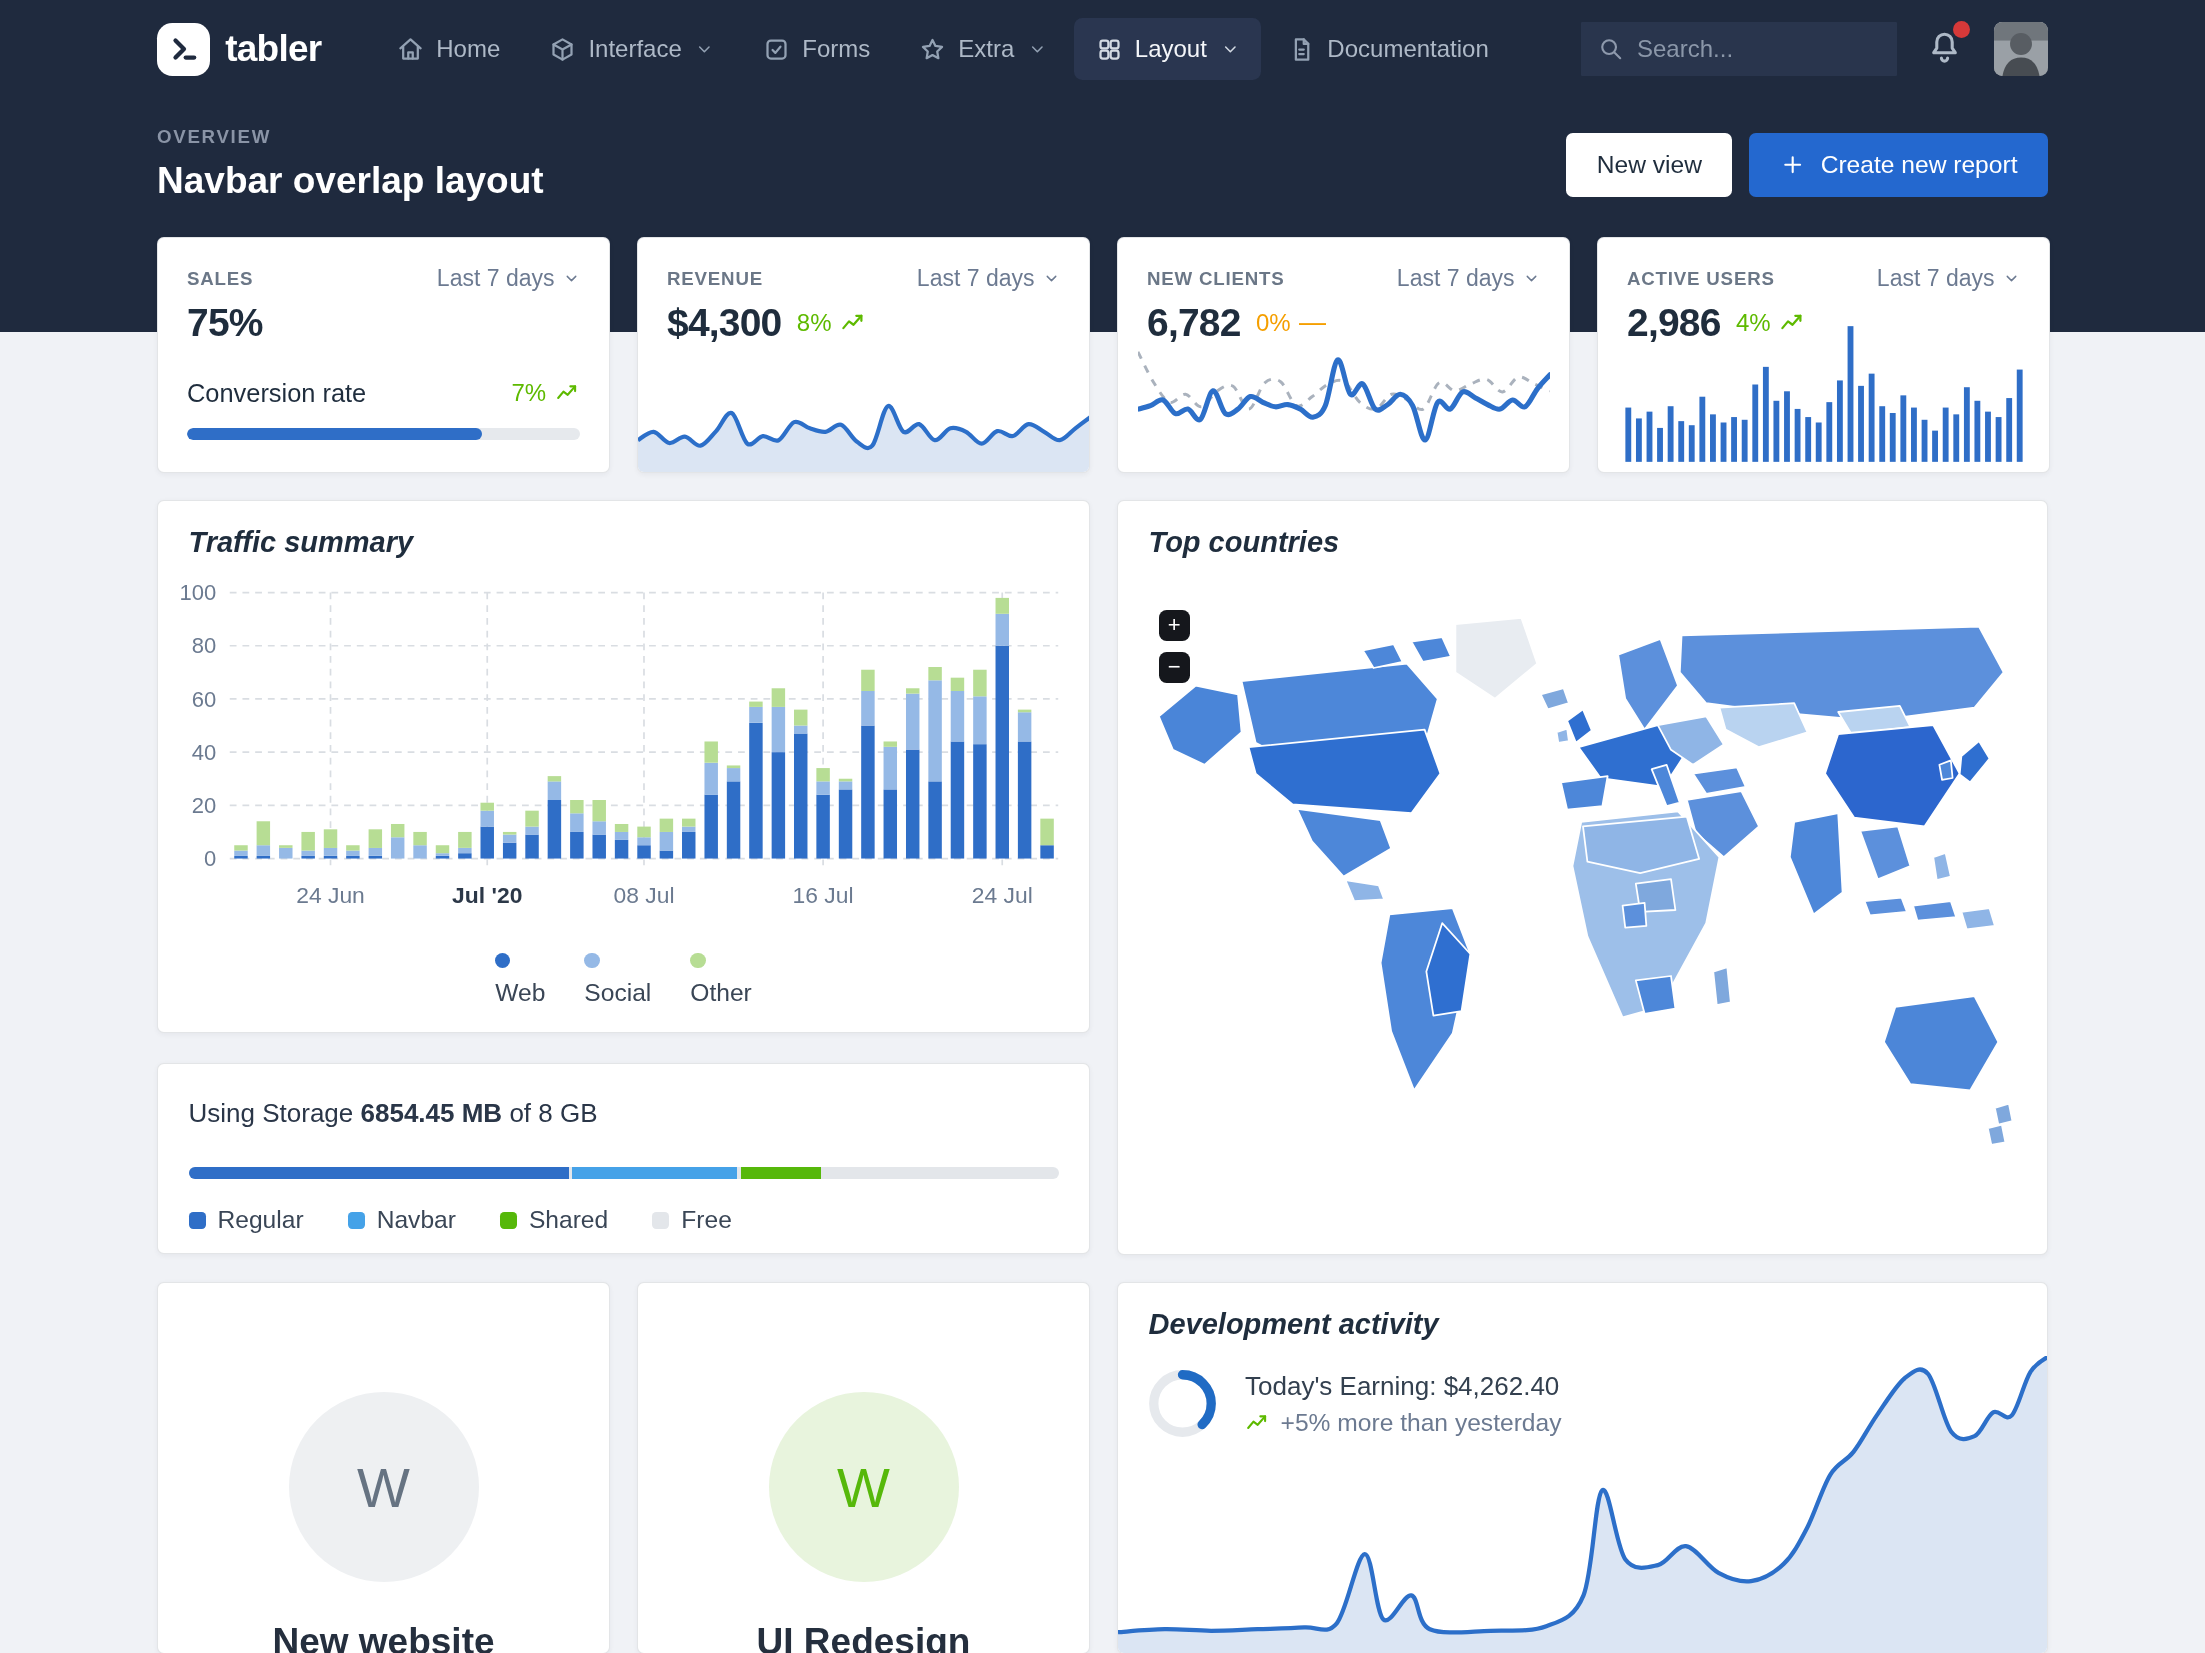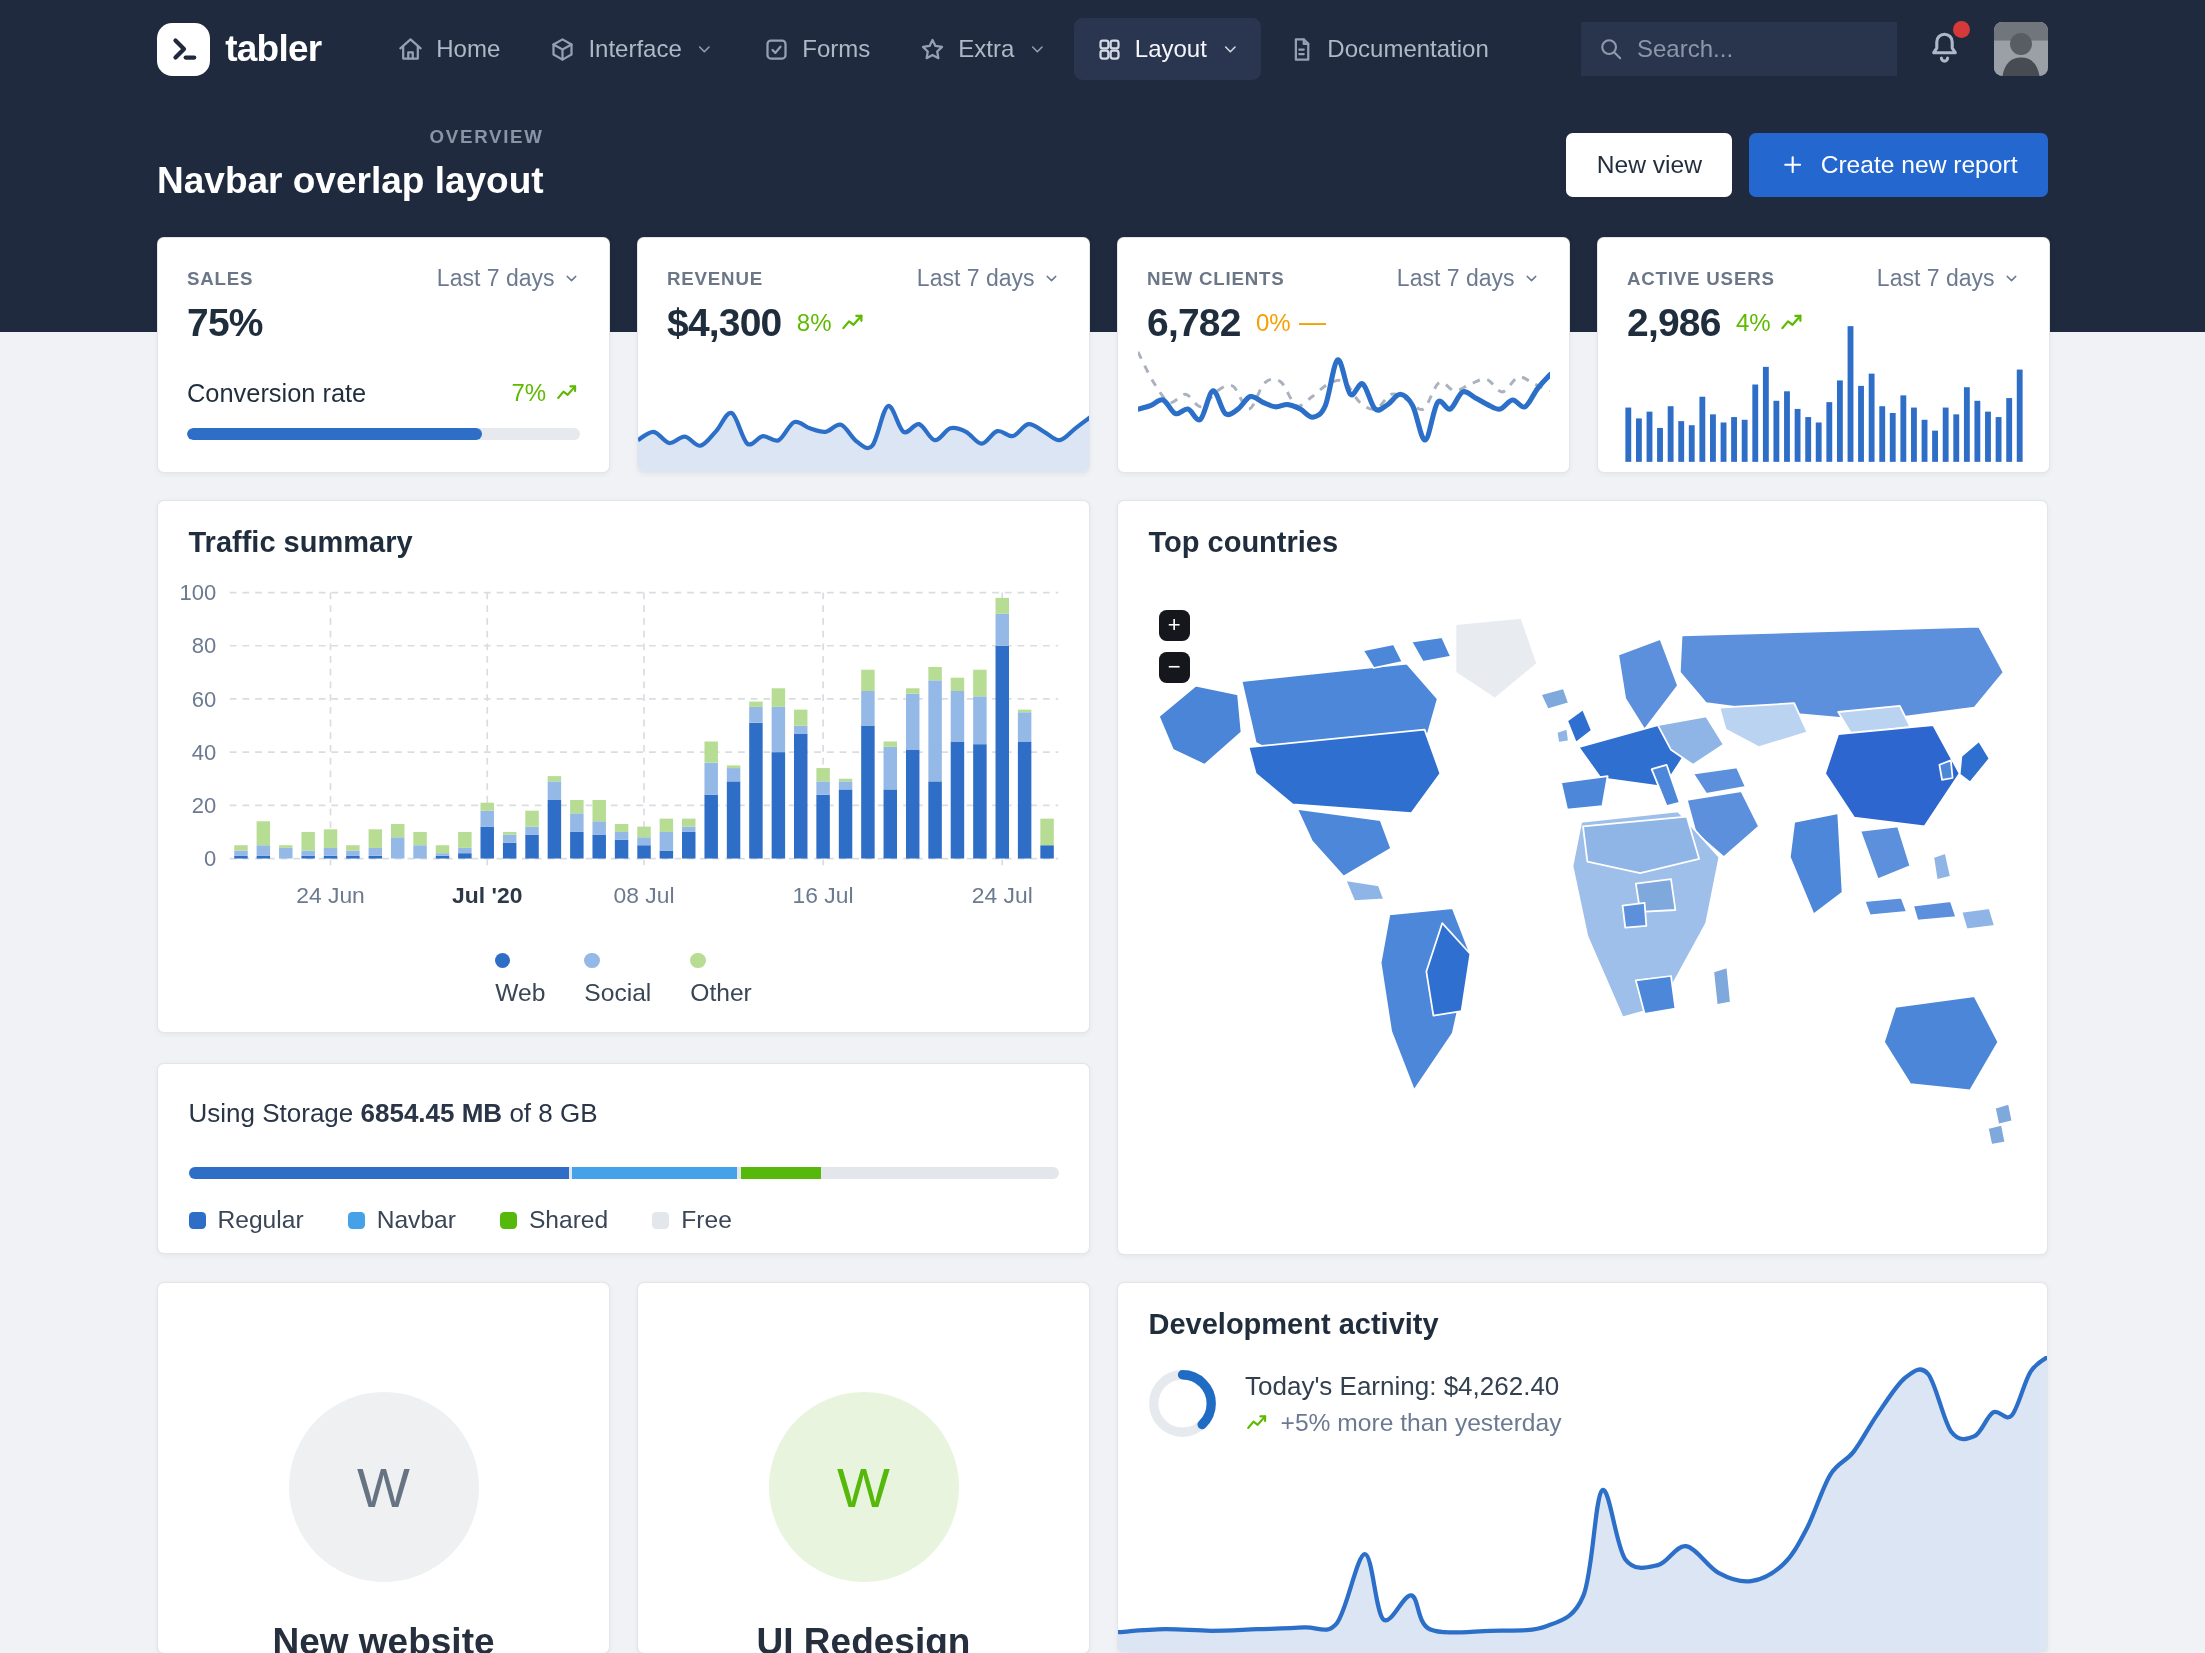--- a/index.html
+++ b/index.html
@@ -24,30 +24,30 @@
   .search-box input { width:100%; height:100%; background:#29354d; border:none; border-radius:1px; color:#dbe2ea; font-size:24px; padding:0 17px 0 56px; outline:none; font-family:"Liberation Sans",sans-serif; }
   .search-box input::placeholder { color:#8b97a9; }
   .search-box .s-icon { position:absolute; left:17px; top:14.4px; }
   .bell-wrap { position:relative; width:39px; height:42px; cursor:pointer; }
   .bell-dot { position:absolute; right:-5.1px; top:-6.8px; width:17px; height:17px; background:#d63939; border-radius:50%; }
   .avatar { width:54px; height:54px; border-radius:8.5px; overflow:hidden; background:linear-gradient(135deg,#b9bdc2,#6f7478); position:relative; cursor:pointer; }
   .avatar svg { position:absolute; left:0; top:0; }
 
   
   .page-head { position:absolute; left:157px; top:126px; width:1891px; display:flex; align-items:flex-start; }
-  .eyebrow { color:#8a94a6; font-size:18.7px; font-weight:bold; letter-spacing:1.7px;text-align:right; }
+  .eyebrow { color:#8a94a6; font-size:18.7px; font-weight:bold; letter-spacing:1.7px; }
   .page-title { color:#ffffff; font-size:37px; font-weight:600; margin-top:12px; }
   .head-actions { margin-left:auto; display:flex; gap:17px; margin-top:6.8px; }
   .btn { height:64px; border-radius:6.8px; font-size:24.6px; display:flex; align-items:center; justify-content:center; padding:0 30.5px; cursor:pointer; border:none; font-family:"Liberation Sans",sans-serif; }
   .btn-white { background:#ffffff; color:#1f2d3d; }
   .btn-primary { background:#2468cf; color:#ffffff; gap:15.3px; }
 
   
   .card { position:absolute; background:#ffffff; border:0.8px solid rgba(98,110,123,0.18); border-radius:6.8px; box-shadow:0 1.7px 5.1px rgba(30,42,61,0.05); overflow:hidden; }
-  .card-pad { padding:25.4px 30.5px; }
+  .card-pad { padding:25.4px 30.5px;font-style:italic; }
   .sec-title { font-size:29px; font-weight:600; color:#1f2d3d; }
 
   
   .stat { width:453px; height:236px; top:237px; }
   .stat-top { display:flex; align-items:center; padding:27px 29px 0 29px; }
   .stat-label { font-size:18.7px; font-weight:bold; color:#6b7787; letter-spacing:0.8px; }
   .dropdown { margin-left:auto; display:flex; align-items:center; gap:8.5px; color:#6c7a91; font-size:23px; cursor:pointer; }
   .stat-value-row { display:flex; align-items:center; gap:15.3px; padding:8.5px 29px 0 29px; }
   .stat-value { font-size:39px; font-weight:bold; color:#1f2d3d; letter-spacing:-0.8px; }
   .delta { font-size:24px; display:flex; align-items:center; gap:8.5px; }

